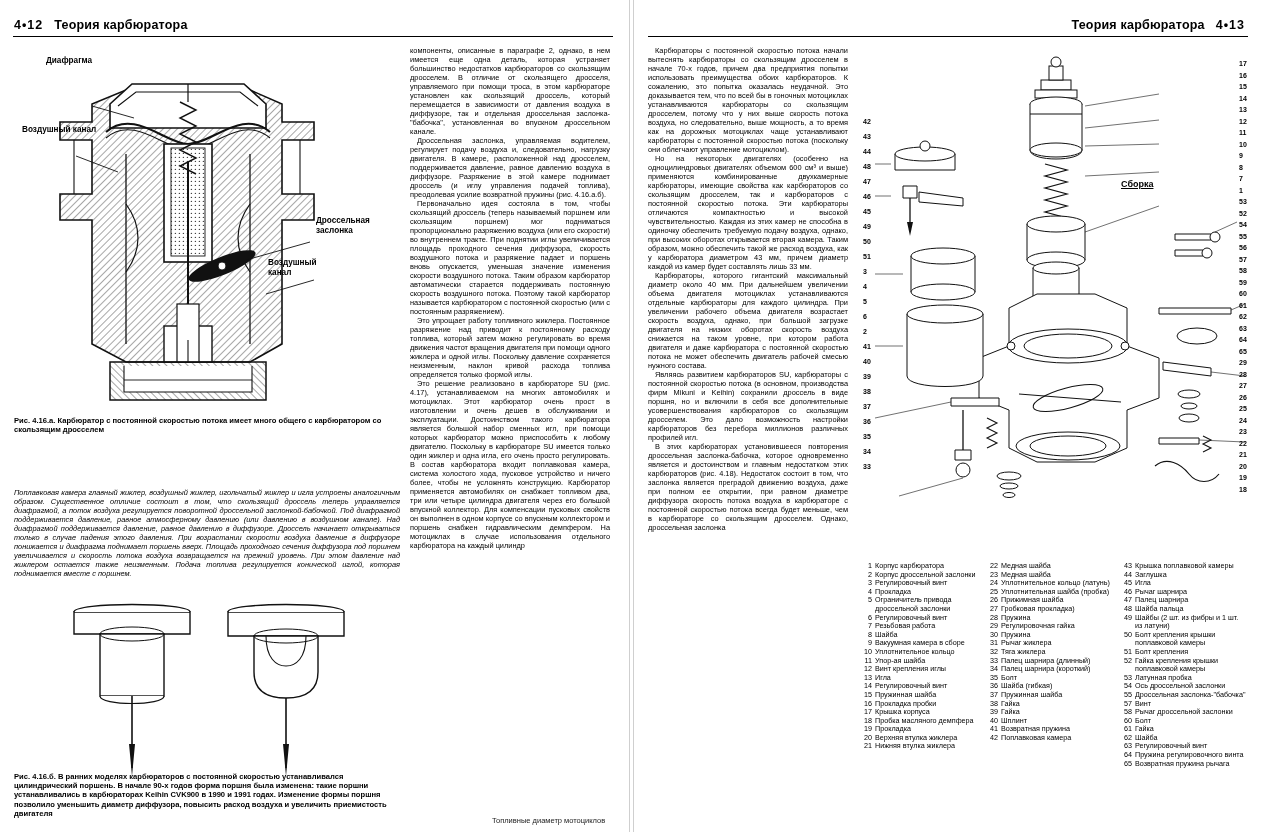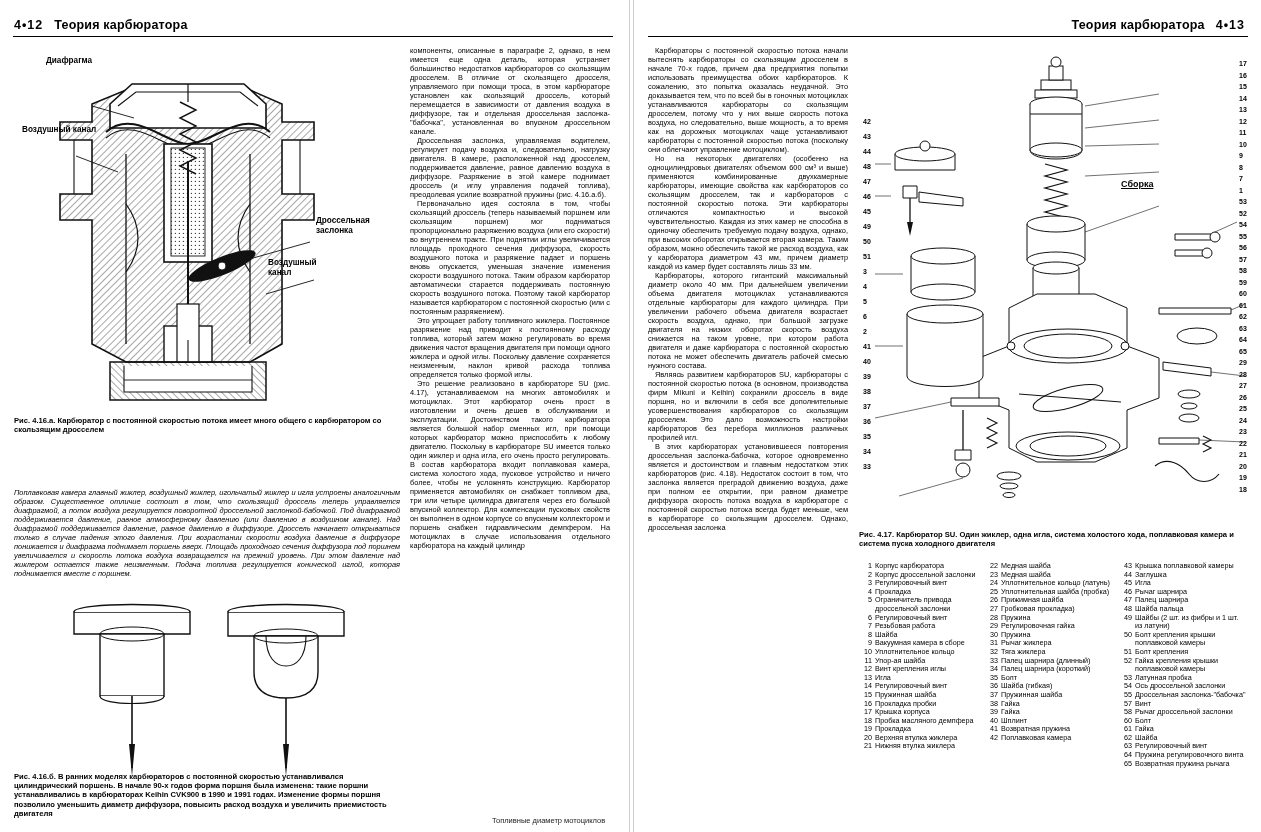--- a/index.html
+++ b/index.html
@@ -378,21 +378,20 @@
         <div class="numlbl" style="left: 608px; top: 405px;">25</div>
         <div class="numlbl" style="left: 608px; top: 416.5px;">24</div>
         <div class="numlbl" style="left: 608px; top: 428px;">23</div>
         <div class="numlbl" style="left: 608px; top: 439.5px;">22</div>
         <div class="numlbl" style="left: 608px; top: 451px;">21</div>
         <div class="numlbl" style="left: 608px; top: 462.5px;">20</div>
         <div class="numlbl" style="left: 608px; top: 474px;">19</div>
         <div class="numlbl" style="left: 608px; top: 485.5px;">18</div>
       </div>
 
-    <div class="cap" style="left:228px;top:530px;width:386px;">Рис. 4.17. Карбюратор SU. Один жиклер, одна игла, система холостого хода, поплавковая камера и система пуска холодного двигателя</div>
 
     <div class="legend" style="left:228px;top:562px;width:386px;height:256px;">
       <div class="lcol" id="lg1" style="left:0;width:122px;">
           <div class="li">
             <span class="n">1</span>
             <span class="t">Корпус карбюратора</span>
           </div>
           <div class="li">
             <span class="n">2</span>
             <span class="t">Корпус дроссельной заслонки</span>

